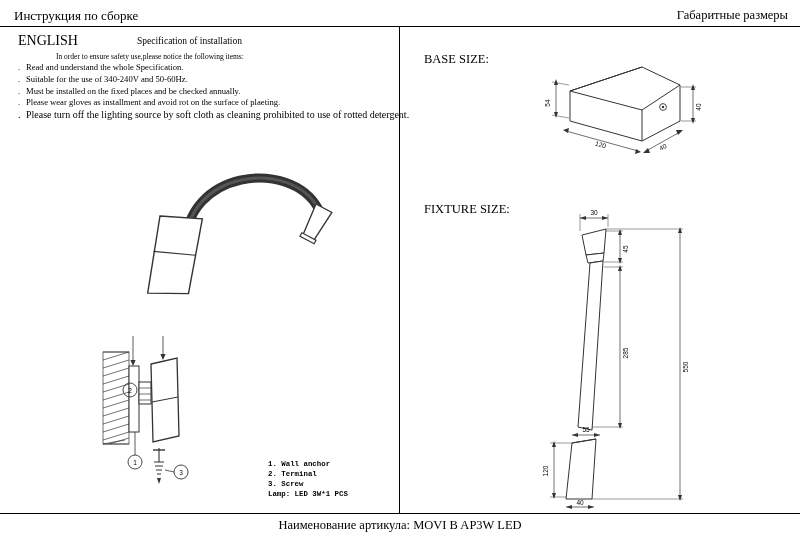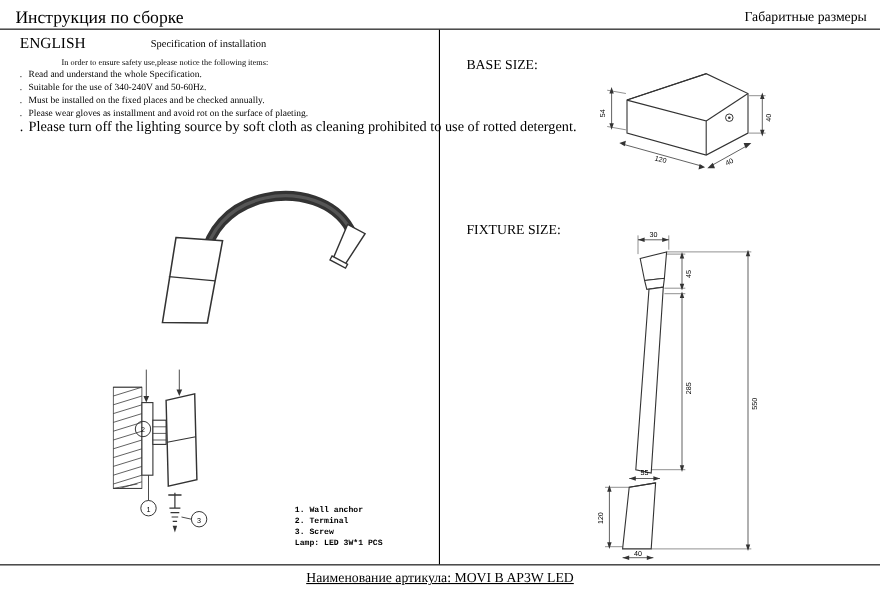--- a/index.html
+++ b/index.html
@@ -13,21 +13,21 @@
     height: 551px;
     background: #ffffff;
     font-family: "Liberation Serif", serif;
     color: #000000;
     overflow: hidden;
   }
   .hdr-left {
     position: absolute;
     left: 14px;
     top: 8px;
-    font-size: 16px;
+    font-size: 13px;
     font-family: "Liberation Serif", serif;
   }
   .hdr-right {
     position: absolute;
     right: 12px;
     top: 8px;
     font-size: 12.5px;
     font-family: "Liberation Serif", serif;
   }
   .rule-top {
@@ -54,21 +54,20 @@
     height: 486px;
     background: #000;
   }
   .footer {
     position: absolute;
     left: 0;
     top: 518px;
     width: 800px;
     text-align: center;
     font-size: 12.5px;
-    text-decoration: underline;
   }
   .eng-title {
     position: absolute;
     left: 18px;
     top: 33px;
     font-size: 14px;
   }
   .eng-sub {
     position: absolute;
     left: 137px;
@@ -84,21 +83,21 @@
   }
   .eng-list {
     position: absolute;
     left: 18px;
     top: 62px;
     width: 340px;
     font-size: 8.6px;
     line-height: 11.8px;
   }
   .eng-list div { white-space: nowrap; }
-  .eng-list .tiny { font-size: 13px; }
+  .eng-list .tiny { font-size: 10px; }
   .bullet-dot { display: inline-block; width: 8px; }
   .legend {
     position: absolute;
     left: 268px;
     top: 459px;
     font-size: 7.4px;
     font-family: "Liberation Mono", monospace;
     line-height: 10px;
     font-weight: bold;
   }

